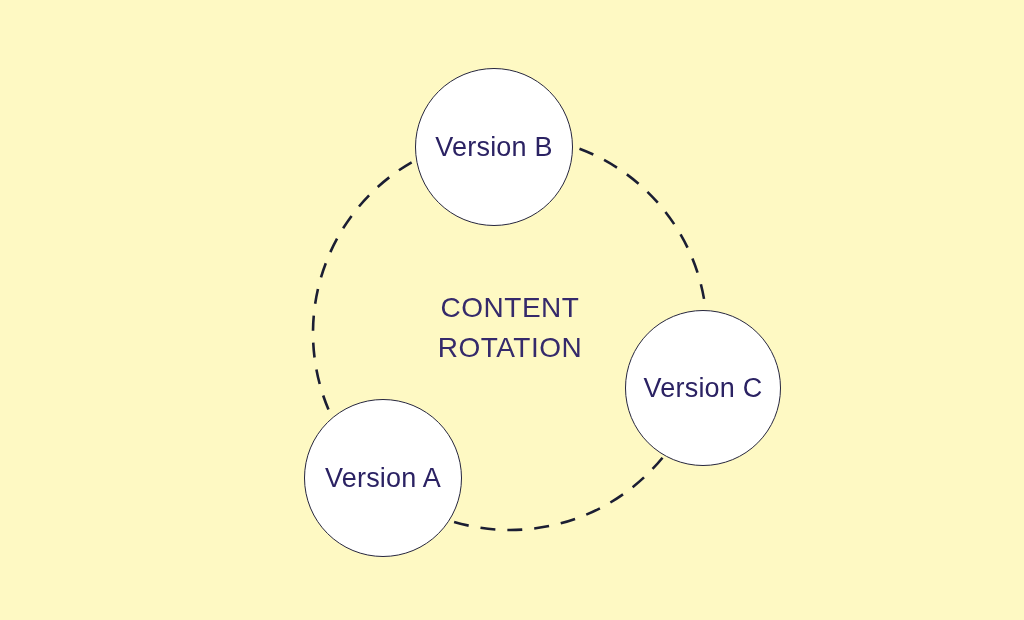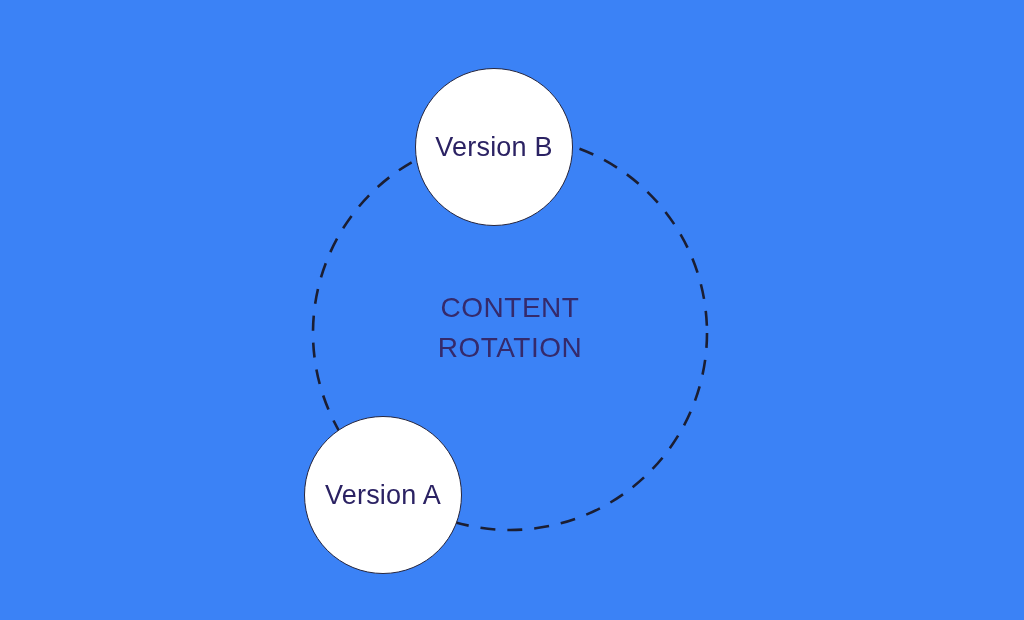--- a/index.html
+++ b/index.html
@@ -3,21 +3,21 @@
 <meta charset="utf-8">
 <style>
   html, body {
     margin: 0;
     padding: 0;
   }
   .stage {
     position: relative;
     width: 1024px;
     height: 620px;
-    background: #3b82f6;
+    background: #fef9c3;
     overflow: hidden;
     font-family: "Liberation Sans", sans-serif;
   }
   .cycle-svg {
     position: absolute;
     left: 0;
     top: 0;
     width: 1024px;
     height: 620px;
     display: block;
@@ -27,21 +27,21 @@
     box-sizing: border-box;
     background: #ffffff;
     border: 1.5px solid #26263e;
     border-radius: 50%;
     display: flex;
     align-items: center;
     justify-content: center;
   }
   .node-b { left: 415px; top: 68px;  width: 158px; height: 158px; }
   .node-c { left: 625px; top: 310px; width: 156px; height: 156px; }
-  .node-a { left: 304px; top: 416px; width: 158px; height: 158px; }
+  .node-a { left: 304px; top: 399px; width: 158px; height: 158px; }
   .node-label {
     color: #2b2263;
     font-size: 27px;
     font-weight: 500;
     letter-spacing: 0.2px;
     white-space: nowrap;
   }
   .center-title {
     position: absolute;
     left: 385px;
@@ -61,20 +61,23 @@
 <div class="stage">
 
   <svg class="cycle-svg" viewBox="0 0 1024 620">
     <circle cx="510" cy="333" r="197" fill="none" stroke="#1b1e33" stroke-width="2.6" stroke-dasharray="15 12"></circle>
   </svg>
 
   <div class="node node-b">
     <span class="node-label">Version B</span>
   </div>
 
+  <div class="node node-c">
+    <span class="node-label">Version C</span>
+  </div>
 
   <div class="node node-a">
     <span class="node-label">Version A</span>
   </div>
 
   <div class="center-title">CONTENT ROTATION</div>
 
 </div>
 
 </body></html>

